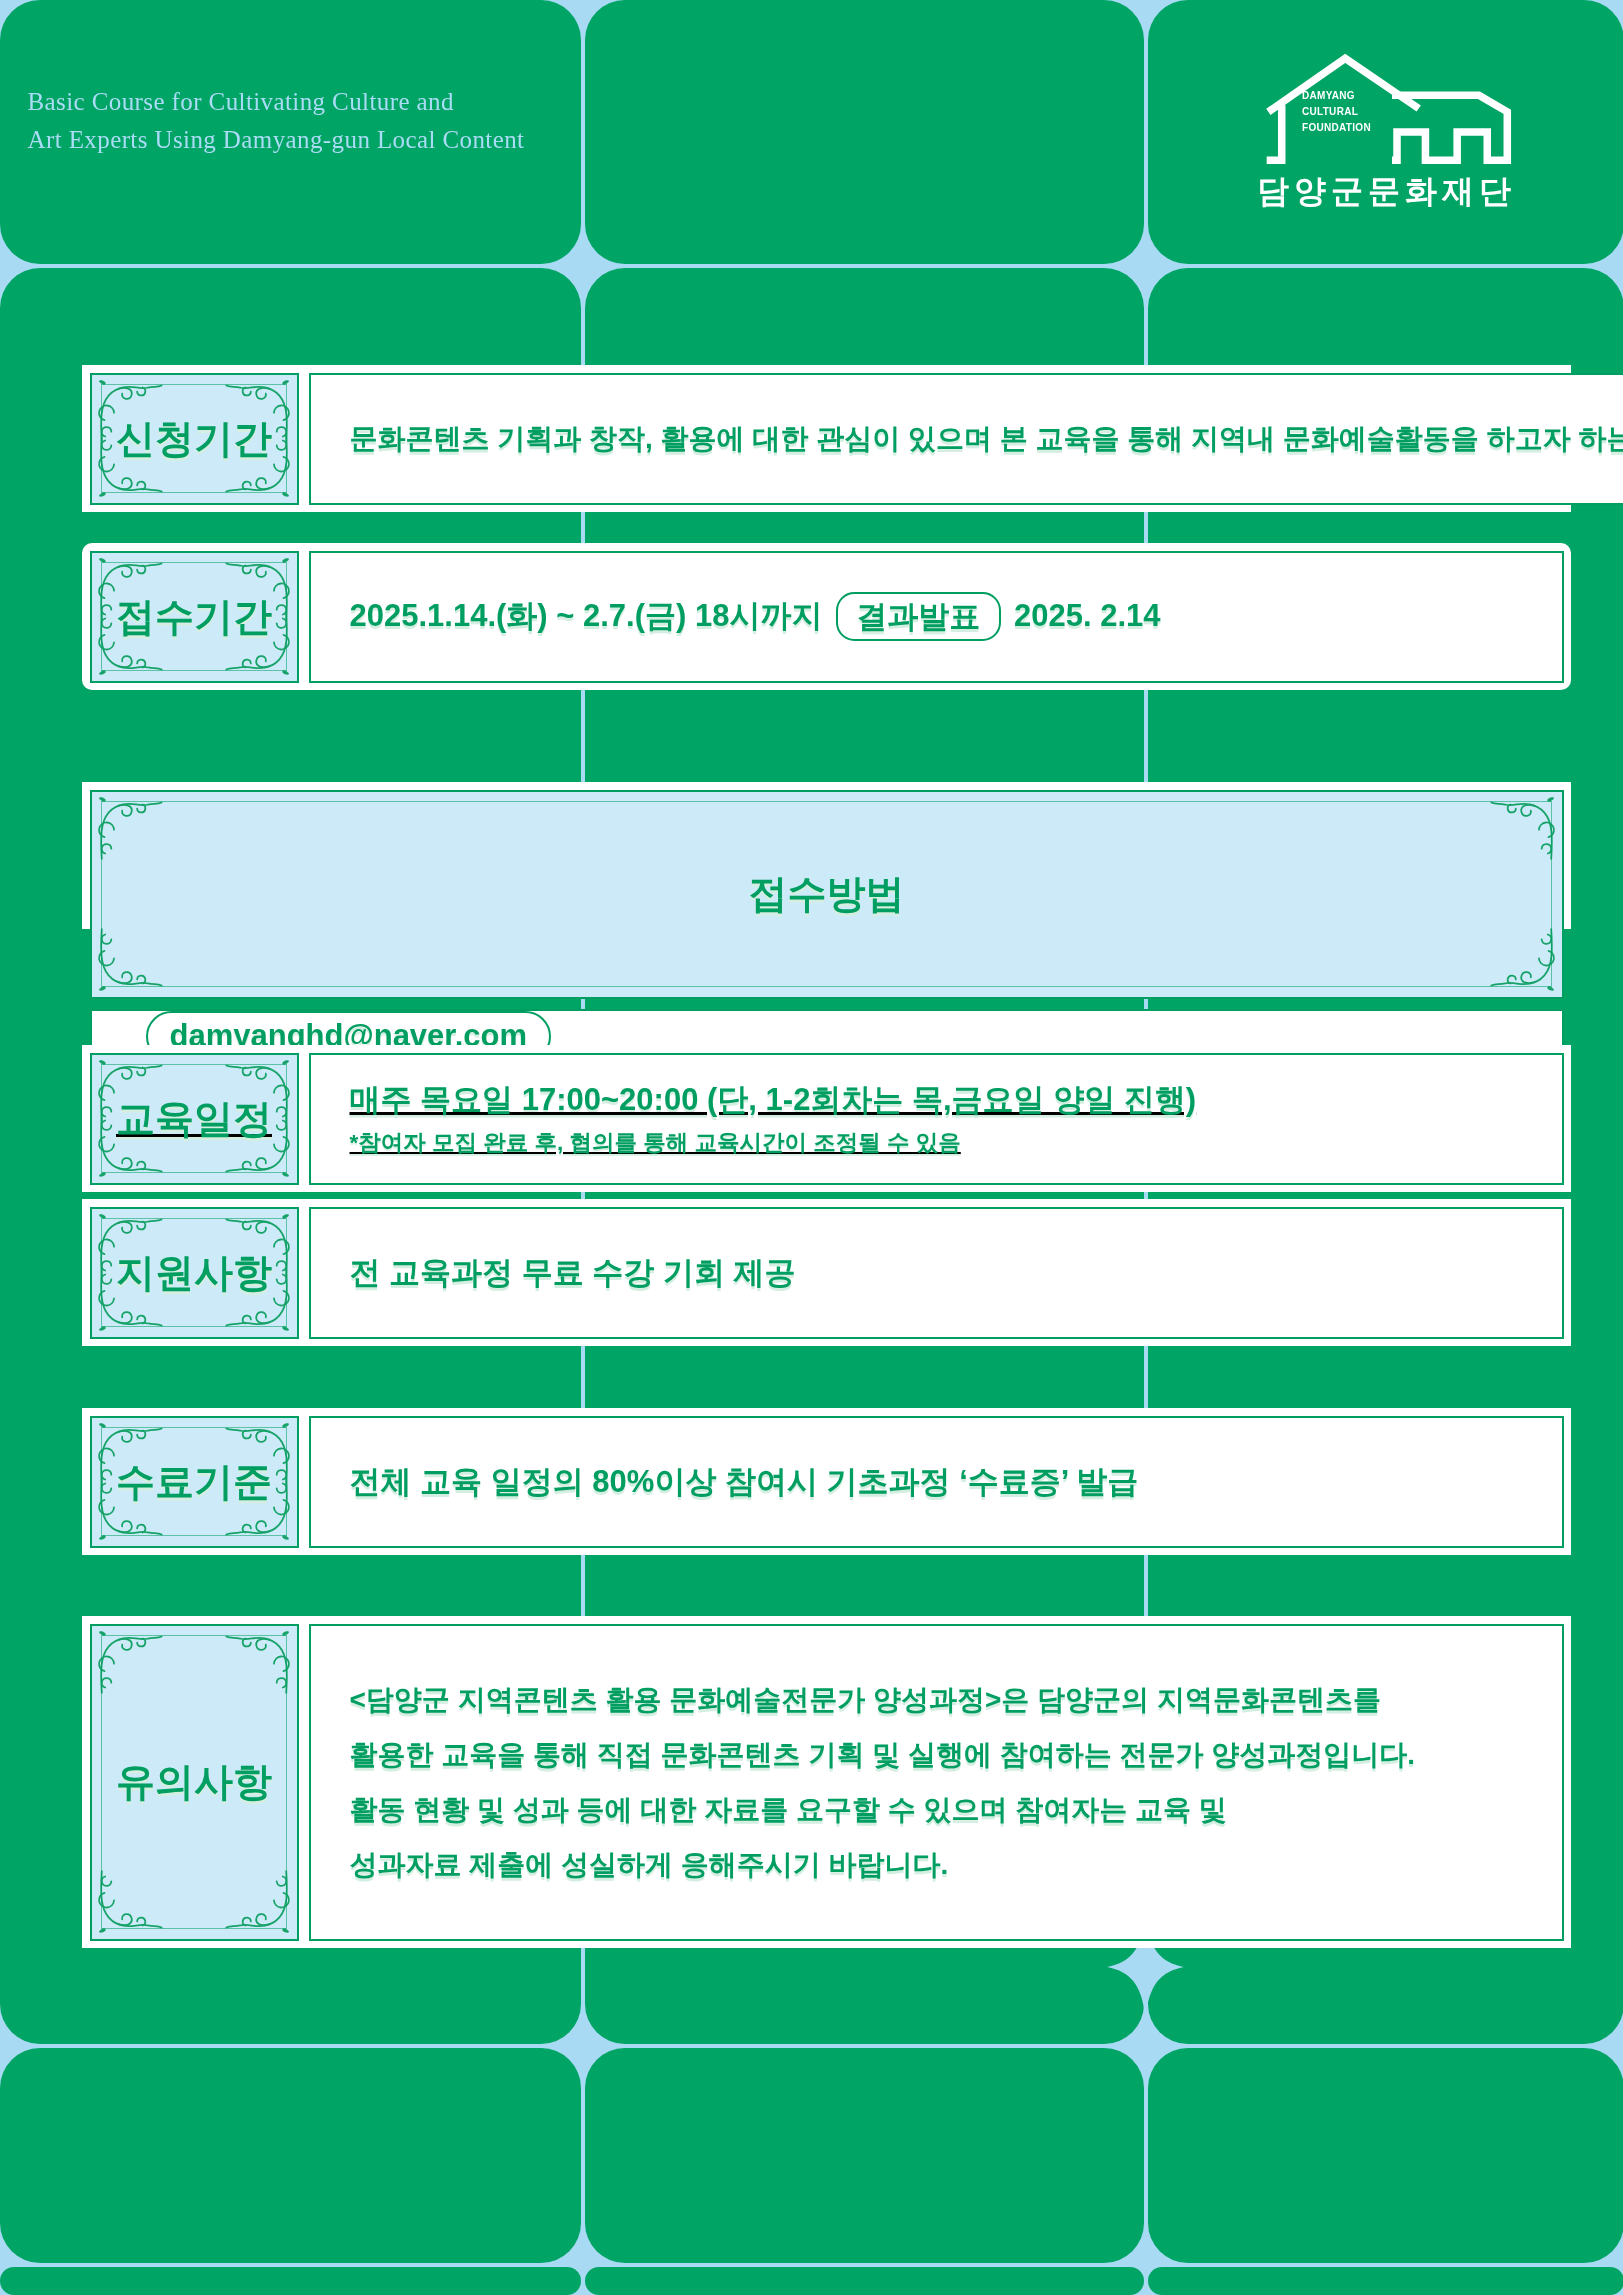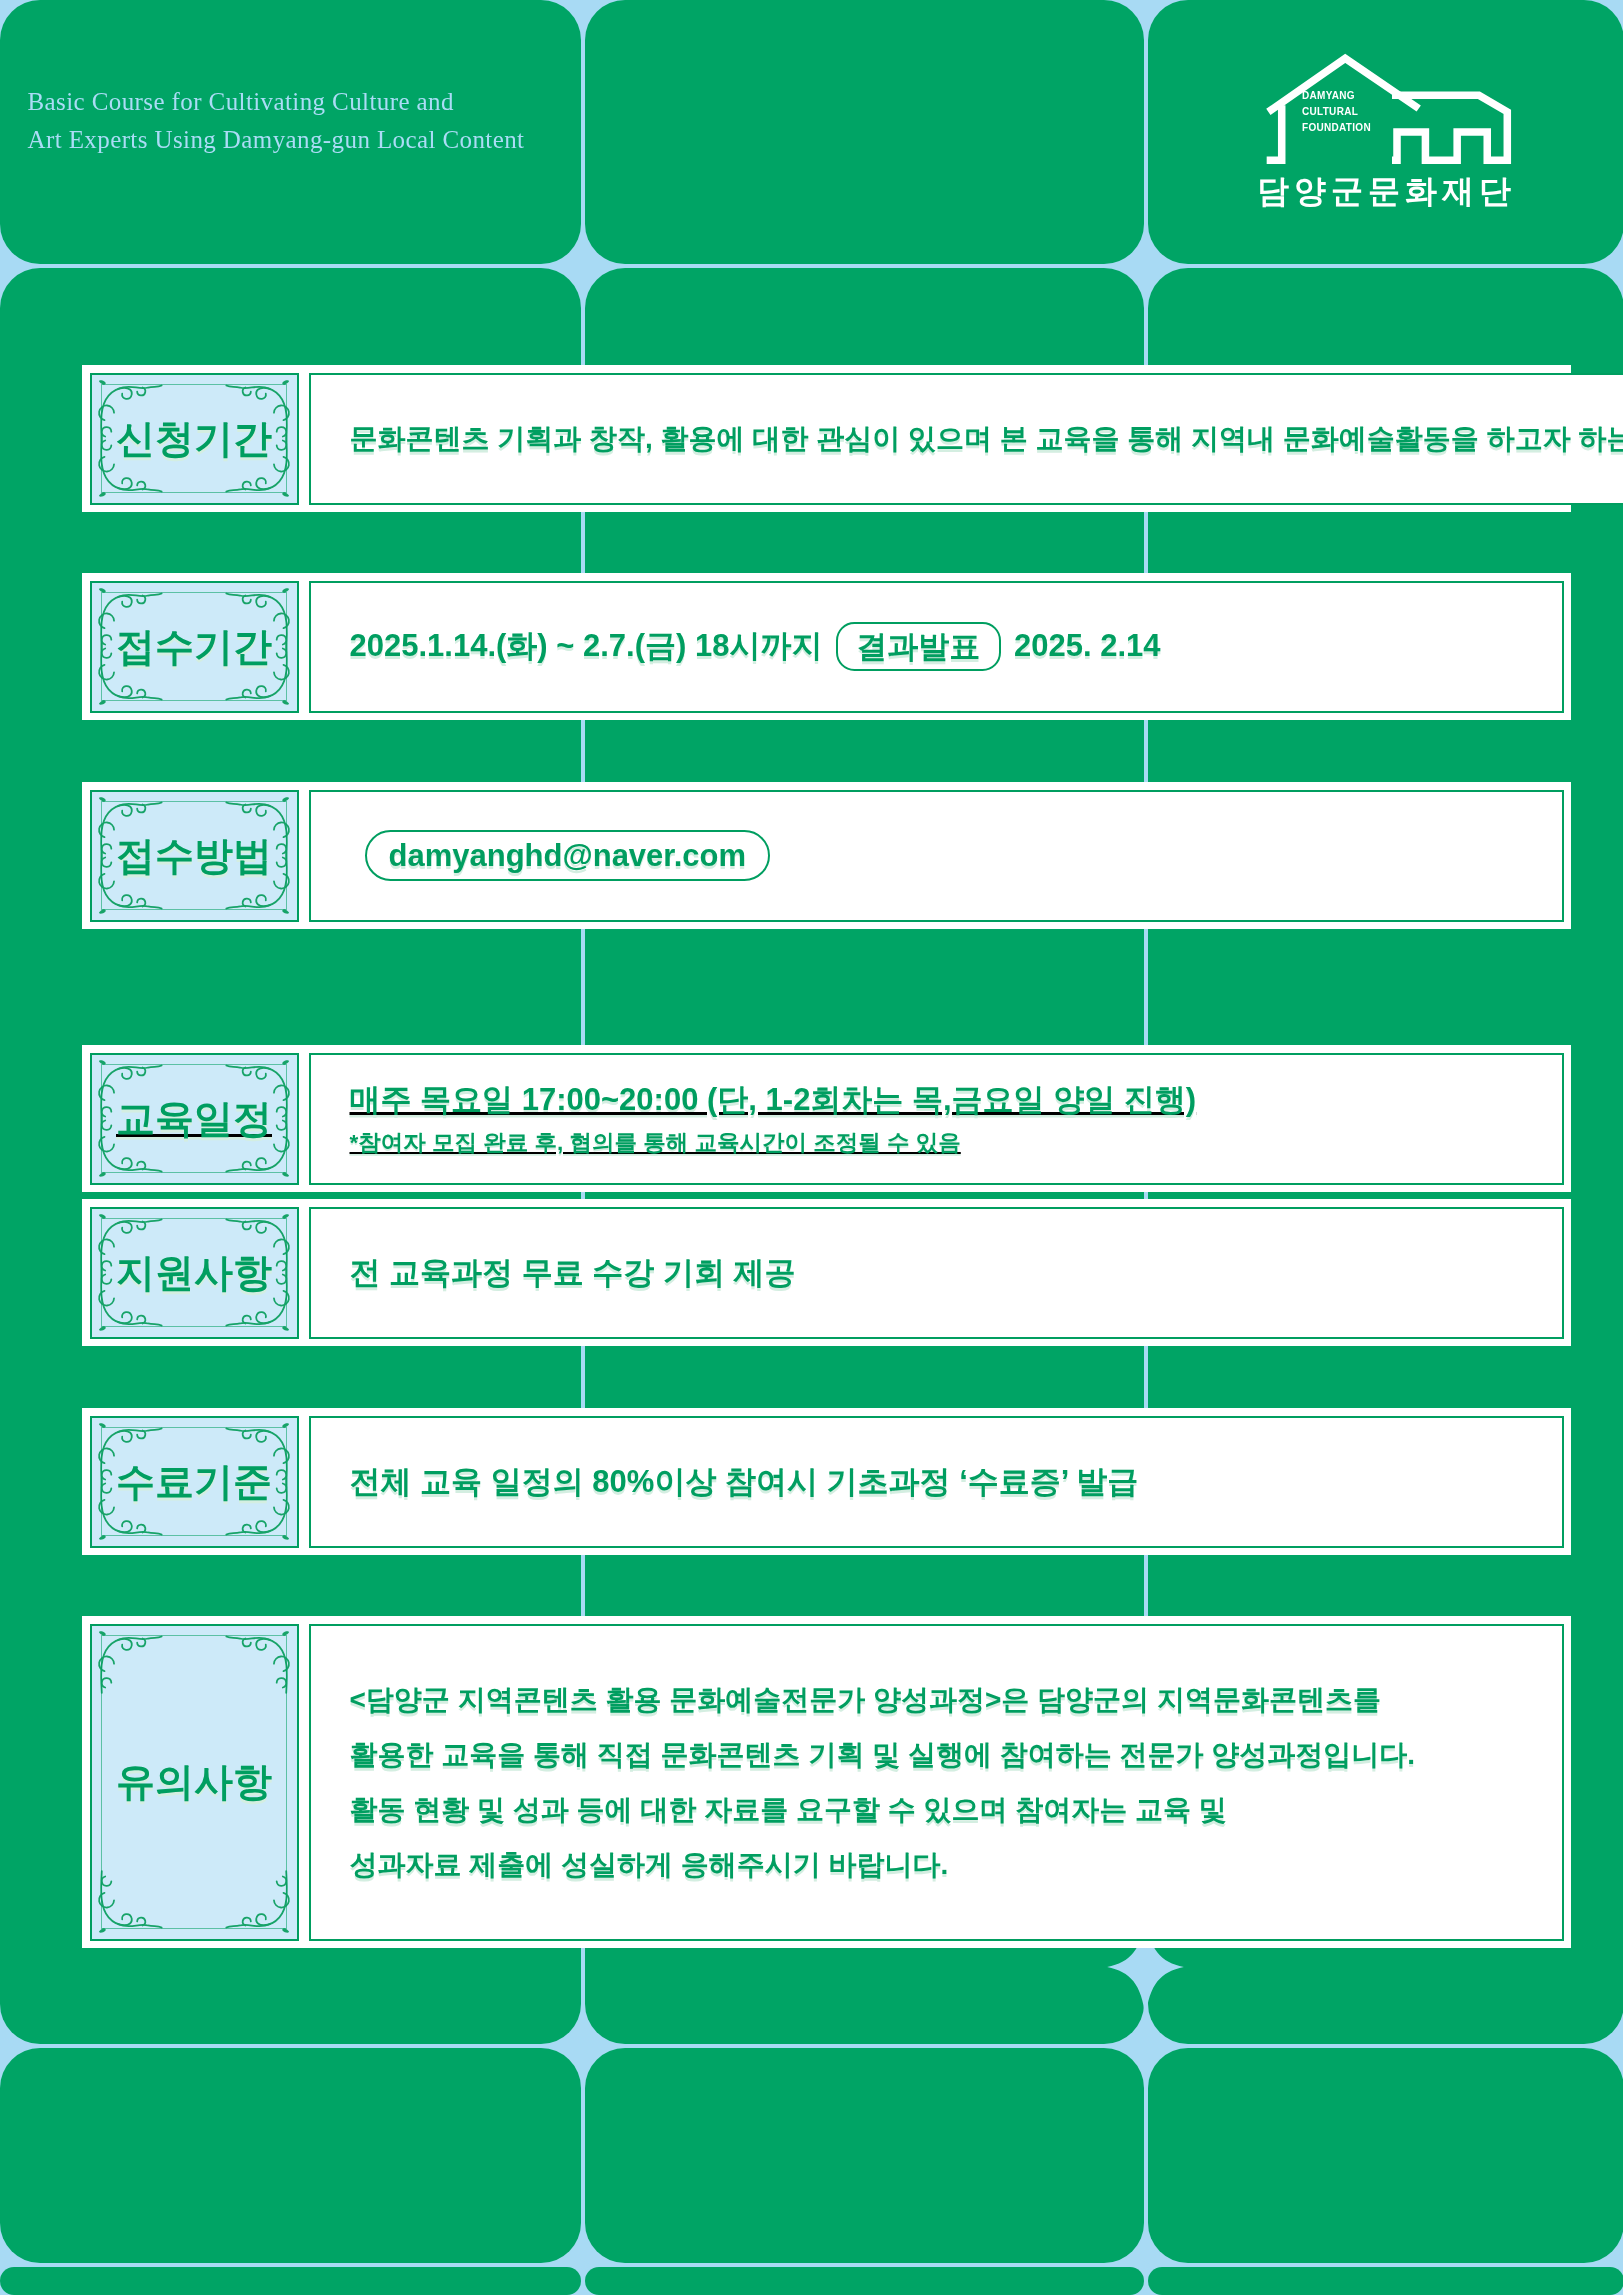--- a/index.html
+++ b/index.html
@@ -158,21 +158,21 @@
         </svg>
         <div class="label-inner"></div>
         <span class="label-text">신청기간</span>
       </div>
       <div class="content-box">
         <div class="line">
           <span>문화콘텐츠 기획과 창작, 활용에 대한 관심이 있으며 본 교육을 통해 지역내 문화예술활동을 하고자 하는 자</span>
         </div>
       </div>
     </section>
-    <section class="card" style="top: 573px;">
+    <section class="card" style="top: 543px; border-radius: 10px;">
       <div class="label-box">
         <svg viewBox="0 0 100 100" class="flourish fl-tl">
           <g fill="none" stroke="#17a368" stroke-width="2.6" stroke-linecap="round">
             <path d="M10 94 C 8 62 8 40 20 26 C 34 10 56 12 54 24 C 52 34 38 32 40 23"></path>
             <path d="M14 62 a11 11 0 1 1 14 -11"></path>
             <path d="M15 86 a7 7 0 1 1 9 -7"></path>
             <path d="M34 16 C 52 8 64 18 78 14 C 86 12 92 14 98 11"></path>
             <path d="M62 20 a6 6 0 1 0 8 -6"></path>
           </g>
           <path d="M12 10 C 4 6 4 2 12 4 C 18 7 16 10 12 10 Z" fill="#17a368"></path>
@@ -211,21 +211,21 @@
         <span class="label-text">접수기간</span>
       </div>
       <div class="content-box">
         <div class="line">
           <span>2025.1.14.(화) ~ 2.7.(금) 18시까지</span>
           <span class="pill">결과발표</span>
           <span>2025. 2.14</span>
         </div>
       </div>
     </section>
-    <section class="card" style="top: 782px;">
+    <section class="card" style="top: 782px; flex-direction: column;">
       <div class="label-box">
         <svg viewBox="0 0 100 100" class="flourish fl-tl">
           <g fill="none" stroke="#17a368" stroke-width="2.6" stroke-linecap="round">
             <path d="M10 94 C 8 62 8 40 20 26 C 34 10 56 12 54 24 C 52 34 38 32 40 23"></path>
             <path d="M14 62 a11 11 0 1 1 14 -11"></path>
             <path d="M15 86 a7 7 0 1 1 9 -7"></path>
             <path d="M34 16 C 52 8 64 18 78 14 C 86 12 92 14 98 11"></path>
             <path d="M62 20 a6 6 0 1 0 8 -6"></path>
           </g>
           <path d="M12 10 C 4 6 4 2 12 4 C 18 7 16 10 12 10 Z" fill="#17a368"></path>

